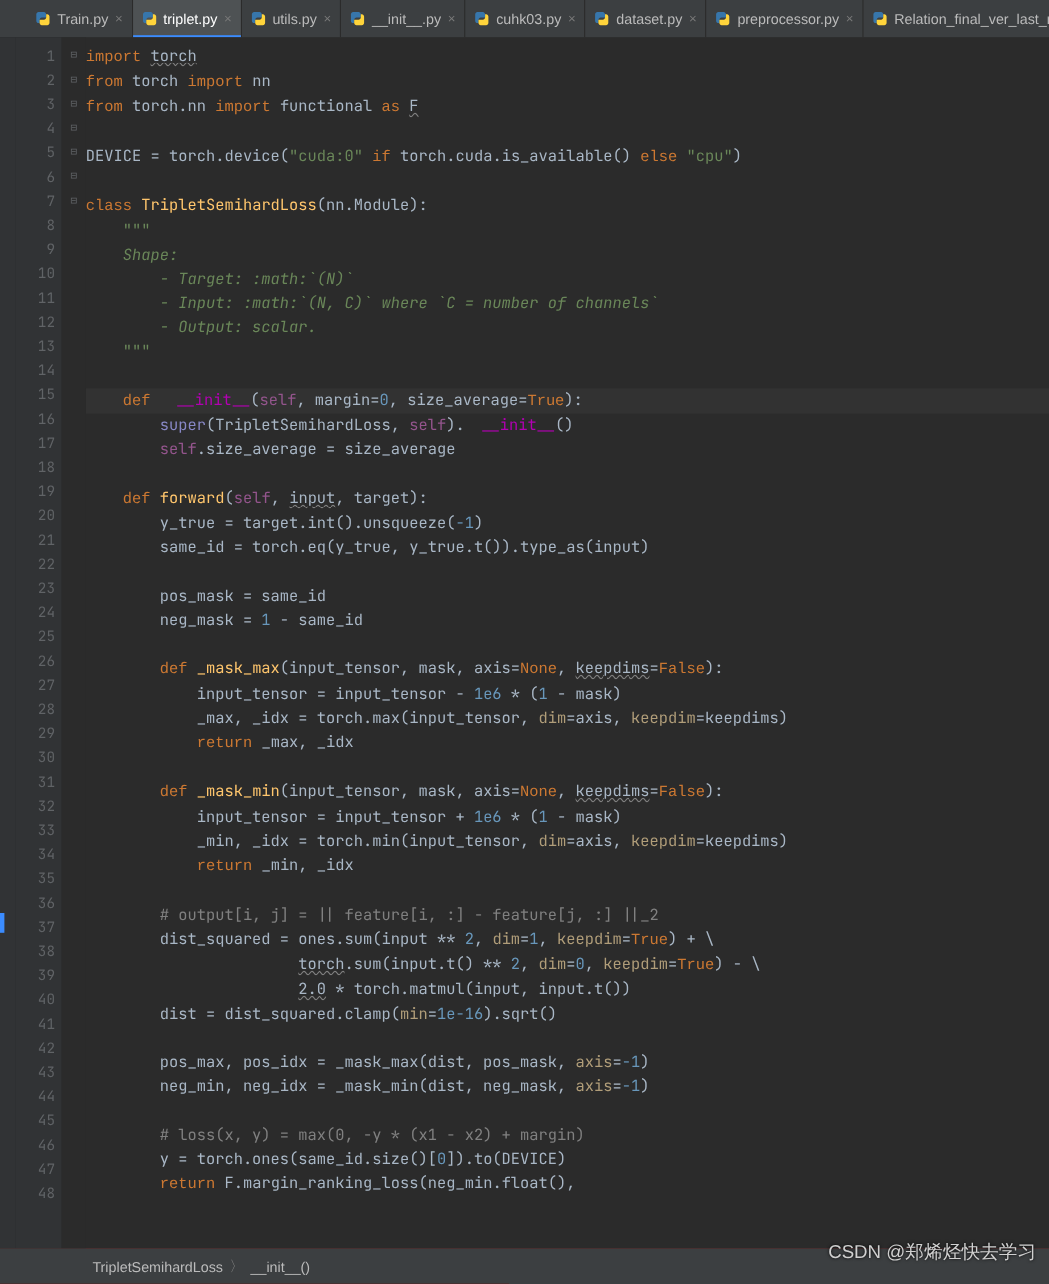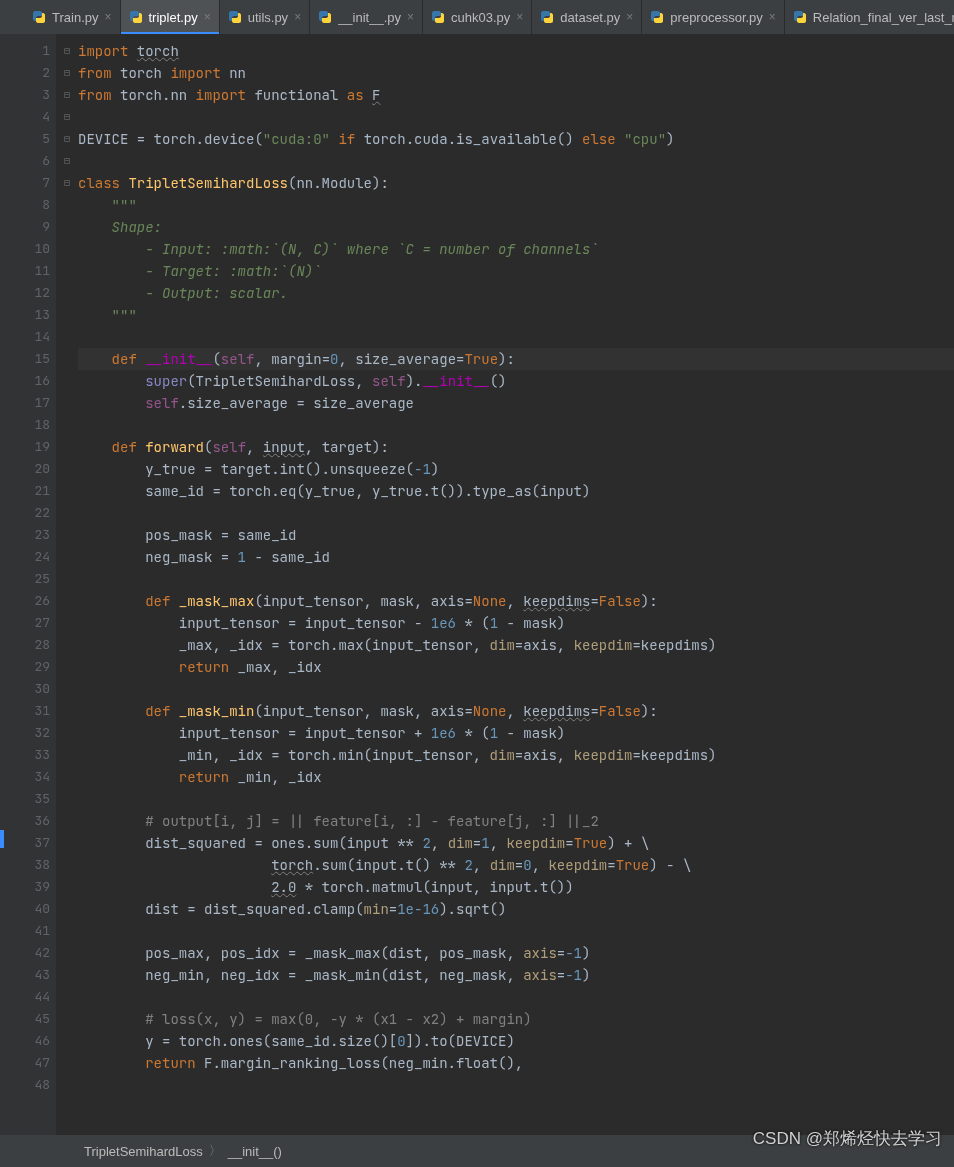--- a/index.html
+++ b/index.html
@@ -101,32 +101,32 @@
     padding-top: 6px;
     font-family: "JetBrains Mono","Consolas",monospace;
     font-size: 14px;
     line-height: 22px;
     color:#a9b7c6;
     white-space: pre;
     overflow: hidden;
   }
   .code .line.hl { background:#323232; display:block; }
   .code .line { display:block; }
-  .kw { color:#cc7832; } 
+  .kw { color:#cc7832;font-family:Liberation Mono, monospace; } 
   .def { color:#ffc66d; } 
   .self { color:#94558d; } 
   .str { color:#6a8759; } 
   .str-i { color:#6a8759; font-style: italic; } 
   .num { color:#6897bb; }
   .cmt { color:#808080; }
   .op { color:#a9b7c6; }
   .warn { text-decoration: underline wavy #808080; text-decoration-thickness:1px; }
   .call { color:#b09d79; } 
   .builtin { color:#8888c6; }
-  .sp { color:#b200b2; } 
+  .sp { color:#b200b2;margin-left:15px; } 
   
   .breadcrumb {
     position:absolute;
     left:0; right:0; bottom:0; height:32px;
     background:#3c3f41;
     color:#bbbbbb;
     font-size: 13px;
     display:flex; align-items:center;
     padding-left: 84px;
   }
@@ -332,22 +332,22 @@
       </div>
   <div class="code" id="code"><span class="line"><span class="kw">import </span><span class="warn">torch</span>
 </span><span class="line"><span class="kw">from </span><span class="op">torch </span><span class="kw">import </span><span class="op">nn</span>
 </span><span class="line"><span class="kw">from </span><span class="op">torch.nn </span><span class="kw">import </span><span class="op">functional </span><span class="kw">as </span><span class="warn">F</span>
 </span><span class="line"><span class="op"></span>
 </span><span class="line"><span class="op">DEVICE = torch.device(</span><span class="str">"cuda:0"</span><span class="op"> </span><span class="kw">if</span><span class="op"> torch.cuda.is_available() </span><span class="kw">else</span><span class="op"> </span><span class="str">"cpu"</span><span class="op">)</span>
 </span><span class="line"><span class="op"></span>
 </span><span class="line"><span class="kw">class </span><span class="def">TripletSemihardLoss</span><span class="op">(nn.Module):</span>
 </span><span class="line"><span class="op">    </span><span class="str">"""</span>
 </span><span class="line"><span class="op">    </span><span class="str-i">Shape:</span>
+</span><span class="line"><span class="op">        </span><span class="str-i">- Target: :math:`(N)`</span>
 </span><span class="line"><span class="op">        </span><span class="str-i">- Input: :math:`(N, C)` where `C = number of channels`</span>
-</span><span class="line"><span class="op">        </span><span class="str-i">- Target: :math:`(N)`</span>
 </span><span class="line"><span class="op">        </span><span class="str-i">- Output: scalar.</span>
 </span><span class="line"><span class="op">    </span><span class="str">"""</span>
 </span><span class="line"><span class="op"></span>
 </span><span class="line hl"><span class="op">    </span><span class="kw">def </span><span class="sp">__init__</span><span class="op">(</span><span class="self">self</span><span class="op">, margin=</span><span class="num">0</span><span class="op">, size_average=</span><span class="kw">True</span><span class="op">):</span>
 </span><span class="line"><span class="op">        </span><span class="builtin">super</span><span class="op">(TripletSemihardLoss, </span><span class="self">self</span><span class="op">).</span><span class="sp">__init__</span><span class="op">()</span>
 </span><span class="line"><span class="op">        </span><span class="self">self</span><span class="op">.size_average = size_average</span>
 </span><span class="line"><span class="op"></span>
 </span><span class="line"><span class="op">    </span><span class="kw">def </span><span class="def">forward</span><span class="op">(</span><span class="self">self</span><span class="op">, </span><span class="warn">input</span><span class="op">, target):</span>
 </span><span class="line"><span class="op">        y_true = target.int().unsqueeze(</span><span class="num">-1</span><span class="op">)</span>
 </span><span class="line"><span class="op">        same_id = torch.eq(y_true, y_true.t()).type_as(input)</span>

